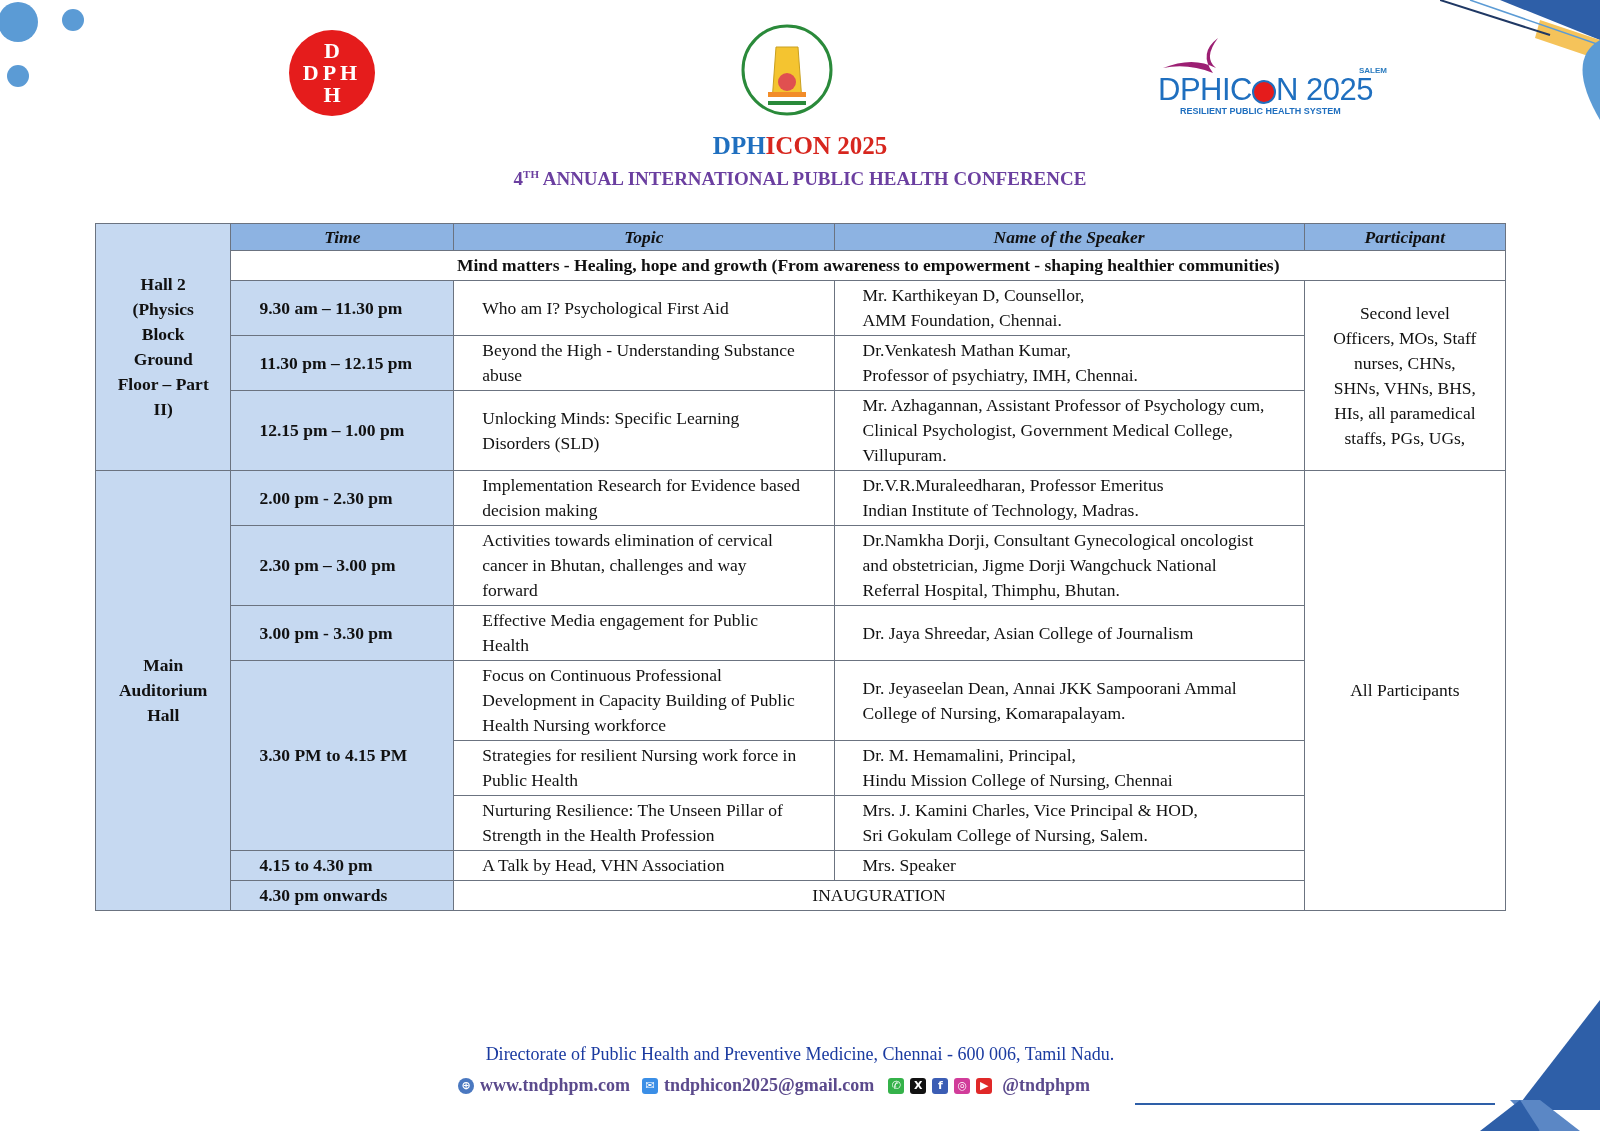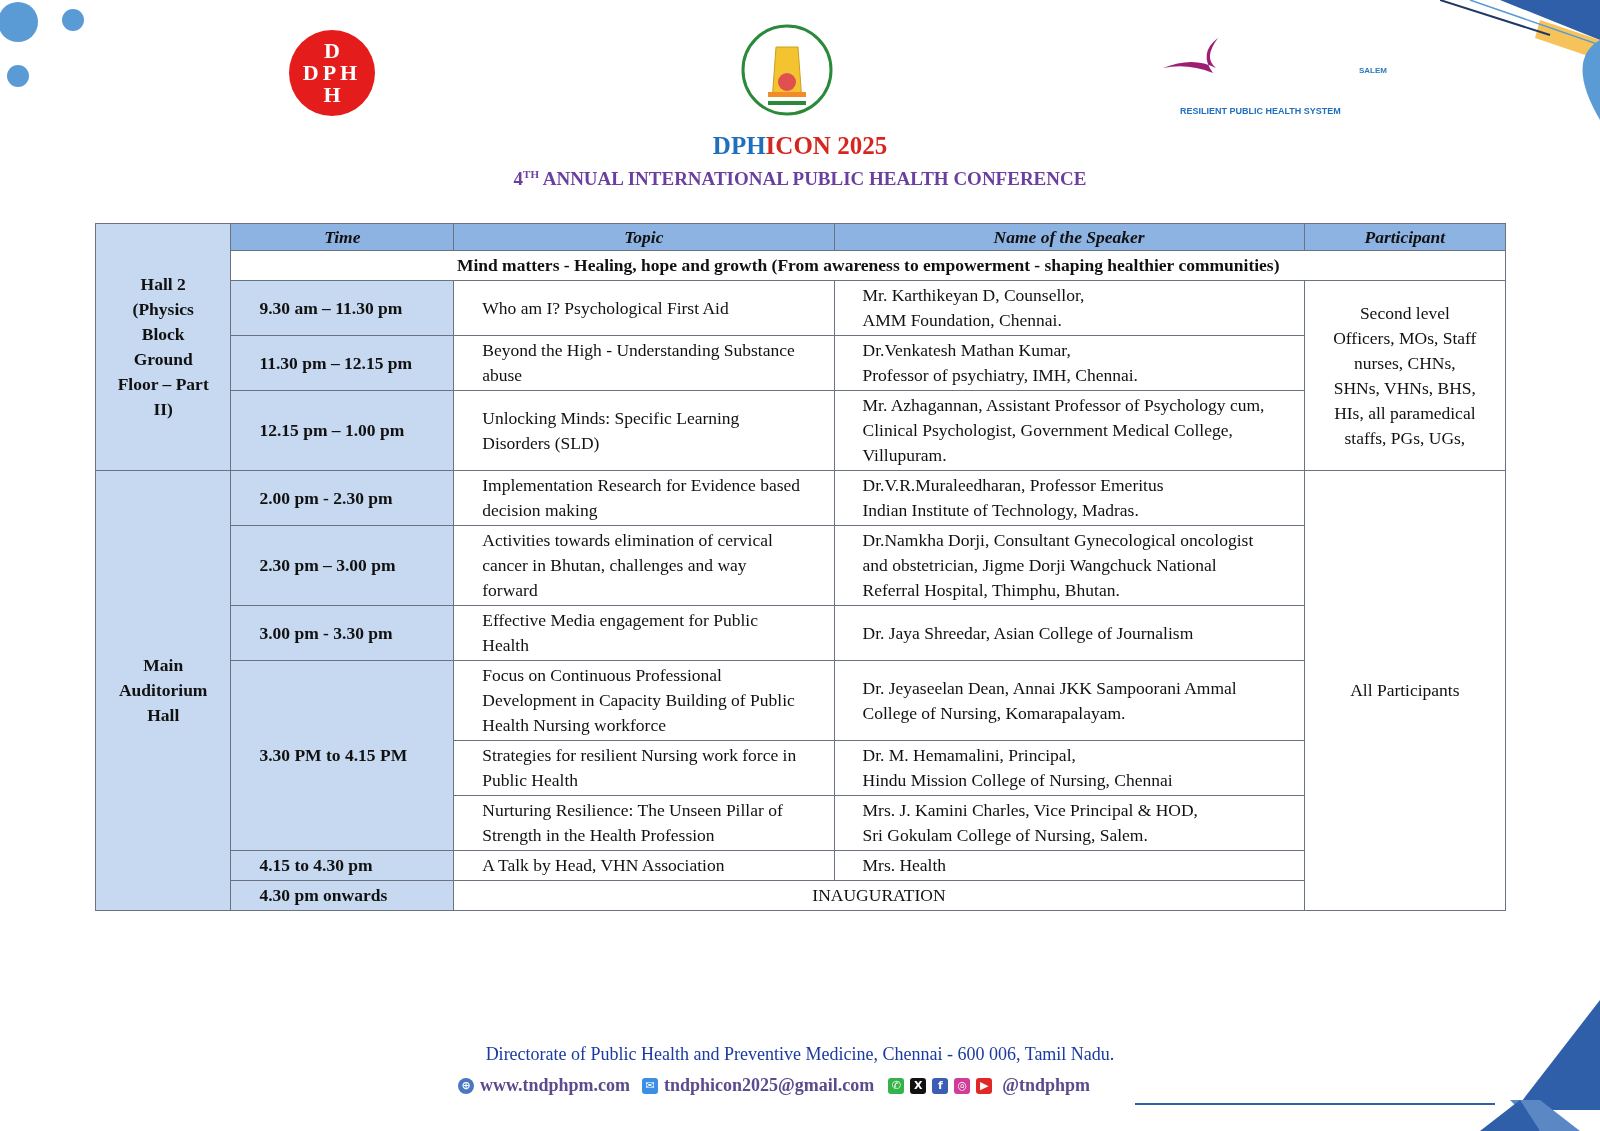--- a/index.html
+++ b/index.html
@@ -62,20 +62,21 @@
   <rect x="28" y="70" width="38" height="5" fill="#f28c28"></rect>
   <rect x="28" y="75" width="38" height="4" fill="#fff"></rect>
   <rect x="28" y="79" width="38" height="4" fill="#2a8a3a"></rect>
   <circle cx="47" cy="60" r="9" fill="#e05050"></circle>
 </svg>
 <div class="brand">
   <svg width="70" height="40" style="position:absolute;left:0;top:0">
     <path d="M5 30 Q30 25 55 35 Q40 15 60 0 Q45 20 58 30 Q35 18 5 30 Z" fill="#9c1f73"></path>
   </svg>
   <div style="position:absolute;left:180px;top:28px;font-size:8px;font-weight:bold;color:#2a7bbf;font-family:'Liberation Sans',sans-serif;padding-left:21px;">SALEM</div>
+  <div style="position:absolute;left:0;top:34px;font-size:31px;color:#1f6fbf;font-family:'Liberation Sans',sans-serif;letter-spacing:-0.5px;white-space:nowrap;"><span>DPHIC</span><span style="display:inline-block;width:20px;height:20px;border-radius:50%;background:#e51c1c;border:2px solid #1f6fbf;vertical-align:middle;"></span><span>N 2025</span></div>
   <div style="position:absolute;left:22px;top:68px;font-size:9px;font-weight:bold;color:#1f6fbf;font-family:'Liberation Sans',sans-serif;white-space:nowrap;">RESILIENT PUBLIC HEALTH SYSTEM</div>
 </div>
 
 <div class="title1"><span class="blue">DPH</span><span class="red">ICON 2025</span></div>
 <div class="title2"><span>4</span><sup>TH</sup><span> ANNUAL INTERNATIONAL PUBLIC HEALTH CONFERENCE</span></div>
 
 <table class="sched">
   <tbody>
       <tr>
     <td class="hall" rowspan="5">Hall 2 (Physics Block Ground Floor – Part II)</td>
@@ -145,21 +146,21 @@
   <tr>
     <td class="topic">Nurturing Resilience: The Unseen Pillar of Strength in the Health Profession</td>
     <td class="speaker">
           <div>Mrs. J. Kamini Charles, Vice Principal &amp; HOD,</div>
           <div>Sri Gokulam College of Nursing, Salem.</div>
         </td>
   </tr>
   <tr>
     <td class="time">4.15 to 4.30 pm</td>
     <td class="topic">A Talk by Head, VHN Association</td>
-    <td class="speaker">Mrs. Health</td>
+    <td class="speaker">Mrs. Speaker</td>
   </tr>
   <tr>
     <td class="time">4.30 pm onwards</td>
     <td class="center" colspan="2">INAUGURATION</td>
   </tr>
 </tbody>
   </table>
 
 <div class="footer1">Directorate of Public Health and Preventive Medicine, Chennai - 600 006, Tamil Nadu.</div>
 <div class="footer2">

